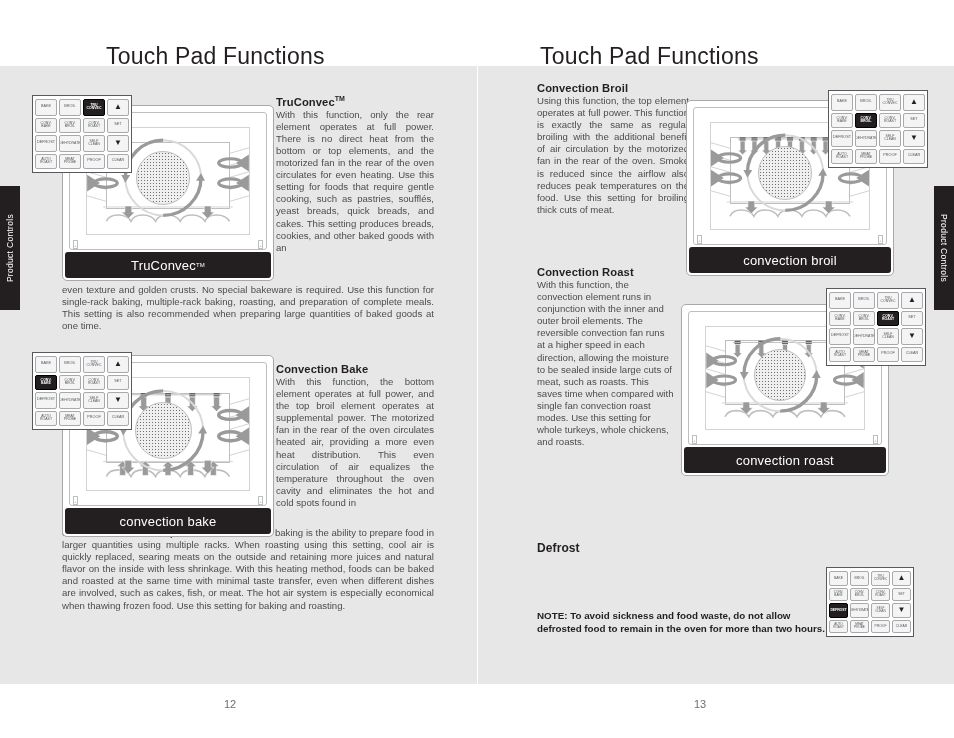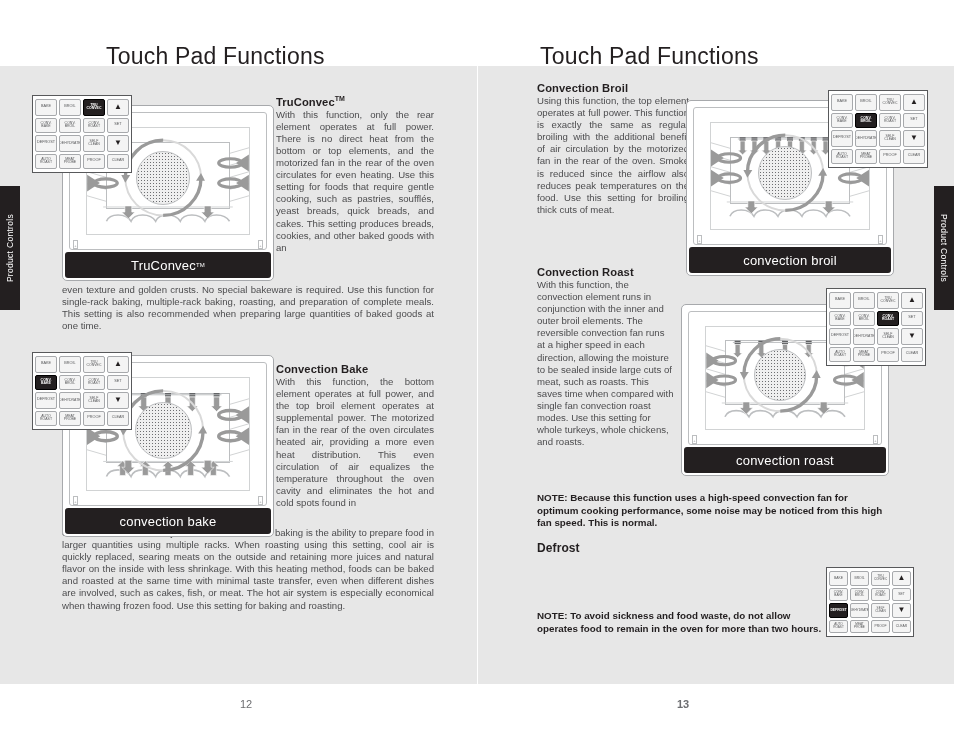--- a/index.html
+++ b/index.html
@@ -54,22 +54,22 @@
   }
   #h-left  { left: 106px; top: 43px; }
   #h-right { left: 540px; top: 43px; }
 
   .folio {
     position: absolute;
     top: 698px;
     font-size: 11px;
     color: #6d6e71;
   }
-  #folio-left  { left: 240px; }
-  #folio-right { left: 677px; font-weight: bold; }
+  #folio-left  { left: 224px; }
+  #folio-right { left: 694px; }
 
   
   .sec-title {
     font-size: 11.2px;
     font-weight: bold;
     color: #231f20;
     margin-bottom: 1px;
     letter-spacing: .1px;
   }
   .sec-title sup { font-size: 7px; vertical-align: super; }
@@ -245,27 +245,26 @@
   <div class="col" id="convbroil-col">
     <div class="sec-title">Convection Broil</div>
     <div class="body">Using this function, the top element operates at full power. This function is exactly the same as regular broiling with the additional benefit of air circulation by the motorized fan in the rear of the oven. Smoke is reduced since the airflow also reduces peak temperatures on the food. Use this setting for broiling thick cuts of meat.</div>
   </div>
 
   <div class="col" id="convroast-col">
     <div class="sec-title">Convection Roast</div>
     <div class="body left-align">With this function, the convection element runs in conjunction with the inner and outer broil elements. The reversible convection fan runs at a higher speed in each direction, allowing the moisture to be sealed inside large cuts of meat, such as roasts. This saves time when compared with single fan convection roast modes. Use this setting for whole turkeys, whole chickens, and roasts.</div>
   </div>
 
-  <div class="col note bold" id="note1">NOTE:  Because this function uses a high-speed convection fan for optimum cooking performance, some noise may be noticed from this high fan speed. This is normal.</div>
 
   <div class="col" id="defrost-sec">
     <div class="sec-title" style="font-size:12px">Defrost</div>
   </div>
 
-  <div class="col note bold" id="note2">NOTE: To avoid sickness and food waste, do not allow operates food to remain in the oven for more than two hours.</div>
+  <div class="col note bold" id="note2">NOTE: To avoid sickness and food waste, do not allow defrosted food to remain in the oven for more than two hours.</div>
 
   <div class="oven" id="oven-truconvec" style="left:62px; top:105px; width:212px; height:176px;">
       <div class="oven-inner">
         <div class="cavity">
           <div class="cavity-back"></div>
           <div class="rack-wall l">
             <div class="rack-line" style="top: 12%; transform: skewY(16deg);"></div>
             <div class="rack-line" style="top: 30%; transform: skewY(16deg);"></div>
             <div class="rack-line" style="top: 48%; transform: skewY(16deg);"></div>
             <div class="rack-line" style="top: 66%; transform: skewY(16deg);"></div>

